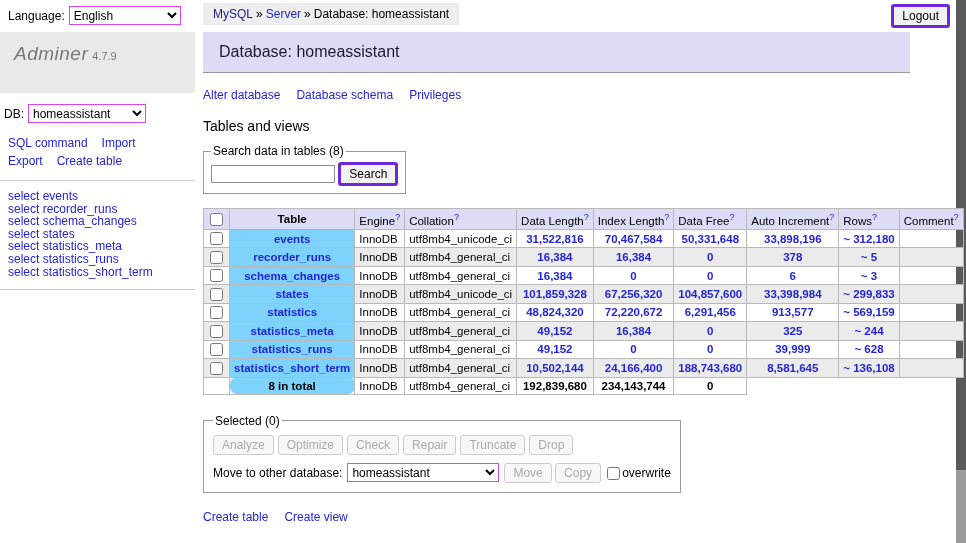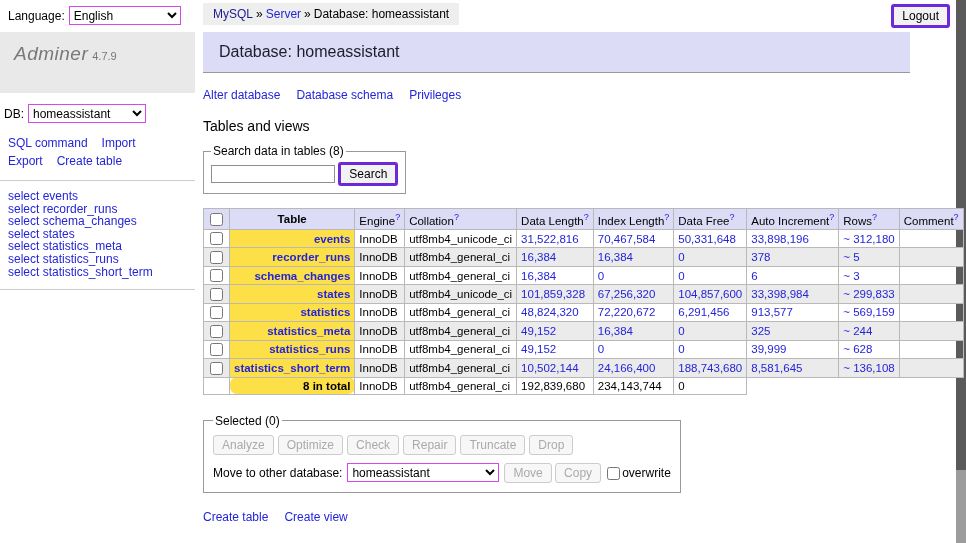--- a/index.html
+++ b/index.html
@@ -41,23 +41,23 @@
   h3 { font-weight:normal; font-size:14px; margin:16px 0 10px; }
   fieldset { display:inline-block; border:1px solid #999; margin:0; padding:4px 7px 7px; }
   legend { font-size:12px; padding:0 2px; }
   .search-input { border:1px solid #8f8f8f; height:18px; width:124px; font-size:12px; padding:1px 3px; }
 
   
   table.main { border-collapse:collapse; margin-top:14px; font-size:11.5px; }
   table.main td, table.main th { border:1px solid #b9b9b9; padding:2px 4px; height:17px; white-space:nowrap; }
   table.main thead td, table.main thead th { background:#dcdcf7; font-weight:normal; text-align:left; }
   table.main thead th.name-h { font-weight:bold; text-align:center; }
-  table.main tbody th { background:#fde047; text-align:right; }
+  table.main tbody th { background:#7dd3fc; text-align:center; }
   table.main tbody tr:nth-child(even) td { background:#ebebeb; }
-  td.num { text-align:left; }
+  td.num { text-align:center;font-weight:bold; }
   td.num.plain { color:#000; }
   a.tbl-link { font-weight:bold; }
   a.num-link { color:#2424d8; }
   sup a { font-size:9px; }
   .check-cell { text-align:center; width:20px; }
   input[type=checkbox] { margin:0 2px; vertical-align:middle; }
   .total-name { font-weight:bold; color:#000;border-radius:7px; }
 
   
   #selected-fieldset { margin-top:19px; padding:5px 9px 9px; }

